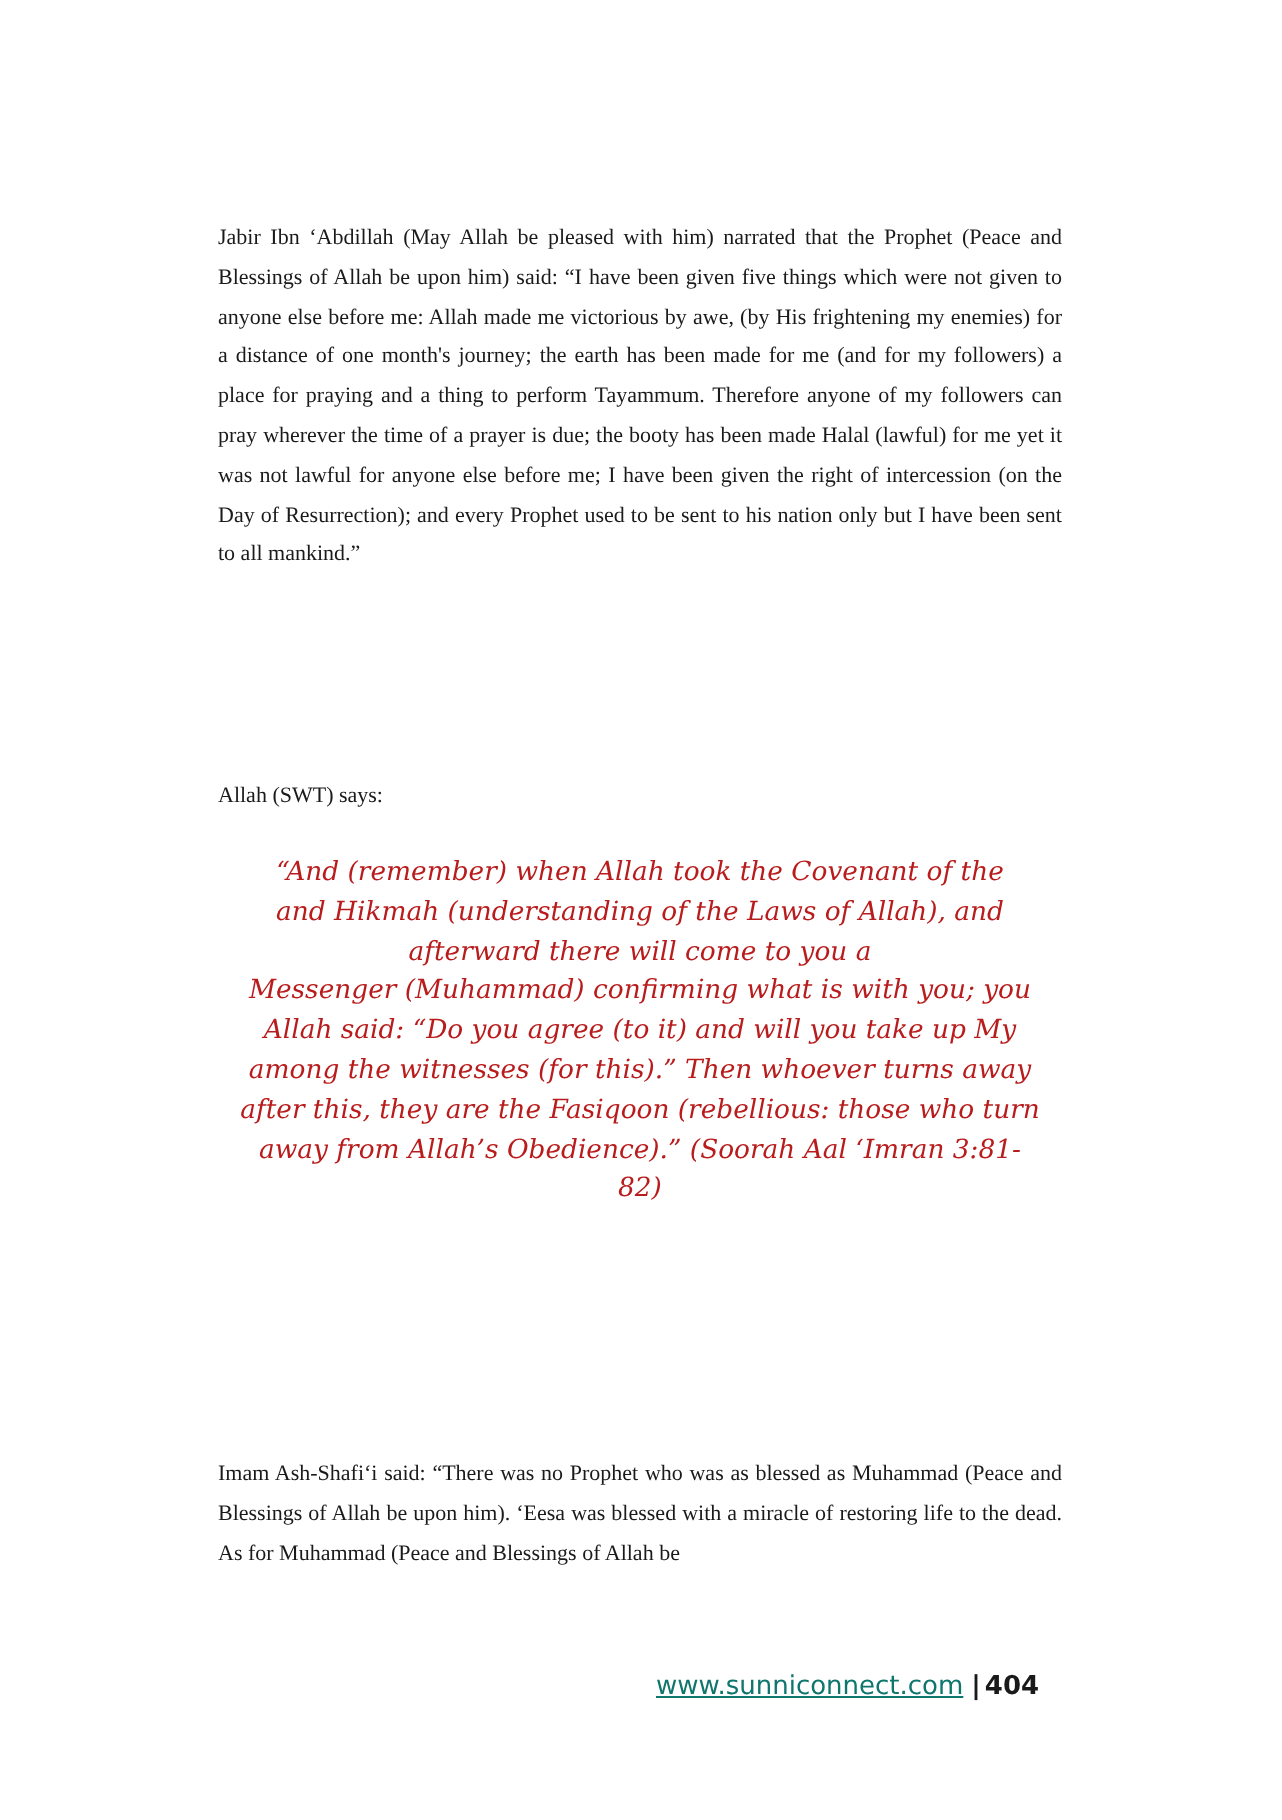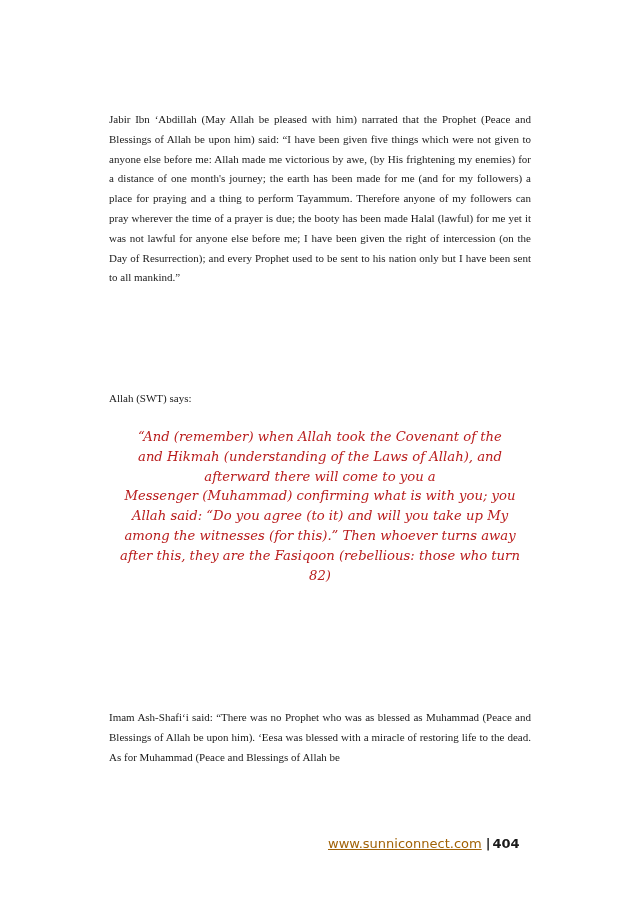--- a/index.html
+++ b/index.html
@@ -13,43 +13,44 @@
   }
   .p1 { top: 110px; }
   .p2 { top: 389px; }
   .quote {
     position: absolute; left: 110px; width: 420px; top: 427px;
     font-family: "DejaVu Serif", "Liberation Serif", serif;
     font-style: italic; font-size: 13.2px; line-height: 19.8px;
     color: #b91c1c; text-align: center; margin: 0;
   }
   .quote span { display: block; white-space: nowrap; }
-  .p3 { top: 708px; }
+  .p3 { top: 728px; }
   .footer {
     position: absolute; top: 836px; left: 328px;
     font-family: "DejaVu Sans", "Liberation Sans", sans-serif; font-size: 13px;
     color: #1a1a1a; white-space: nowrap;
   }
-  .footer a { color: #a16207; text-decoration: underline; }
+  .footer a { color: #0f766e; text-decoration: underline; }
   .footer .sep { font-weight: bold; margin: 0 2px 0 4px; }
   .footer .pg { font-weight: bold; margin-top: 48px; }
 </style>
 </head>
 <body>
 
 <div class="page">
   <p class="para p1">Jabir Ibn ‘Abdillah (May Allah be pleased with him) narrated that the Prophet (Peace and Blessings of Allah be upon him) said: “I have been given five things which were not given to anyone else before me: Allah made me victorious by awe, (by His frightening my enemies) for a distance of one month's journey; the earth has been made for me (and for my followers) a place for praying and a thing to perform Tayammum. Therefore anyone of my followers can pray wherever the time of a prayer is due; the booty has been made Halal (lawful) for me yet it was not lawful for anyone else before me; I have been given the right of intercession (on the Day of Resurrection); and every Prophet used to be sent to his nation only but I have been sent to all mankind.”</p>
   <p class="para p2">Allah (SWT) says:</p>
   <div class="quote">
     <span>“And (remember) when Allah took the Covenant of the</span>
     <span>and Hikmah (understanding of the Laws of Allah), and</span>
     <span>afterward there will come to you a</span>
     <span>Messenger (Muhammad) confirming what is with you; you</span>
     <span>Allah said: “Do you agree (to it) and will you take up My</span>
     <span>among the witnesses (for this).” Then whoever turns away</span>
     <span>after this, they are the Fasiqoon (rebellious: those who turn</span>
+    <span>away from Allah’s Obedience).” (Soorah Aal ‘Imran 3:81-</span>
     <span>82)</span>
   </div>
   <p class="para p3">Imam Ash-Shafi‘i said: “There was no Prophet who was as blessed as Muhammad (Peace and Blessings of Allah be upon him). ‘Eesa was blessed with a miracle of restoring life to the dead. As for Muhammad (Peace and Blessings of Allah be</p>
   <div class="footer">
     <a>www.sunniconnect.com</a><span class="sep">|</span><span class="pg">404</span>
   </div>
 </div>
 
 </body></html>

